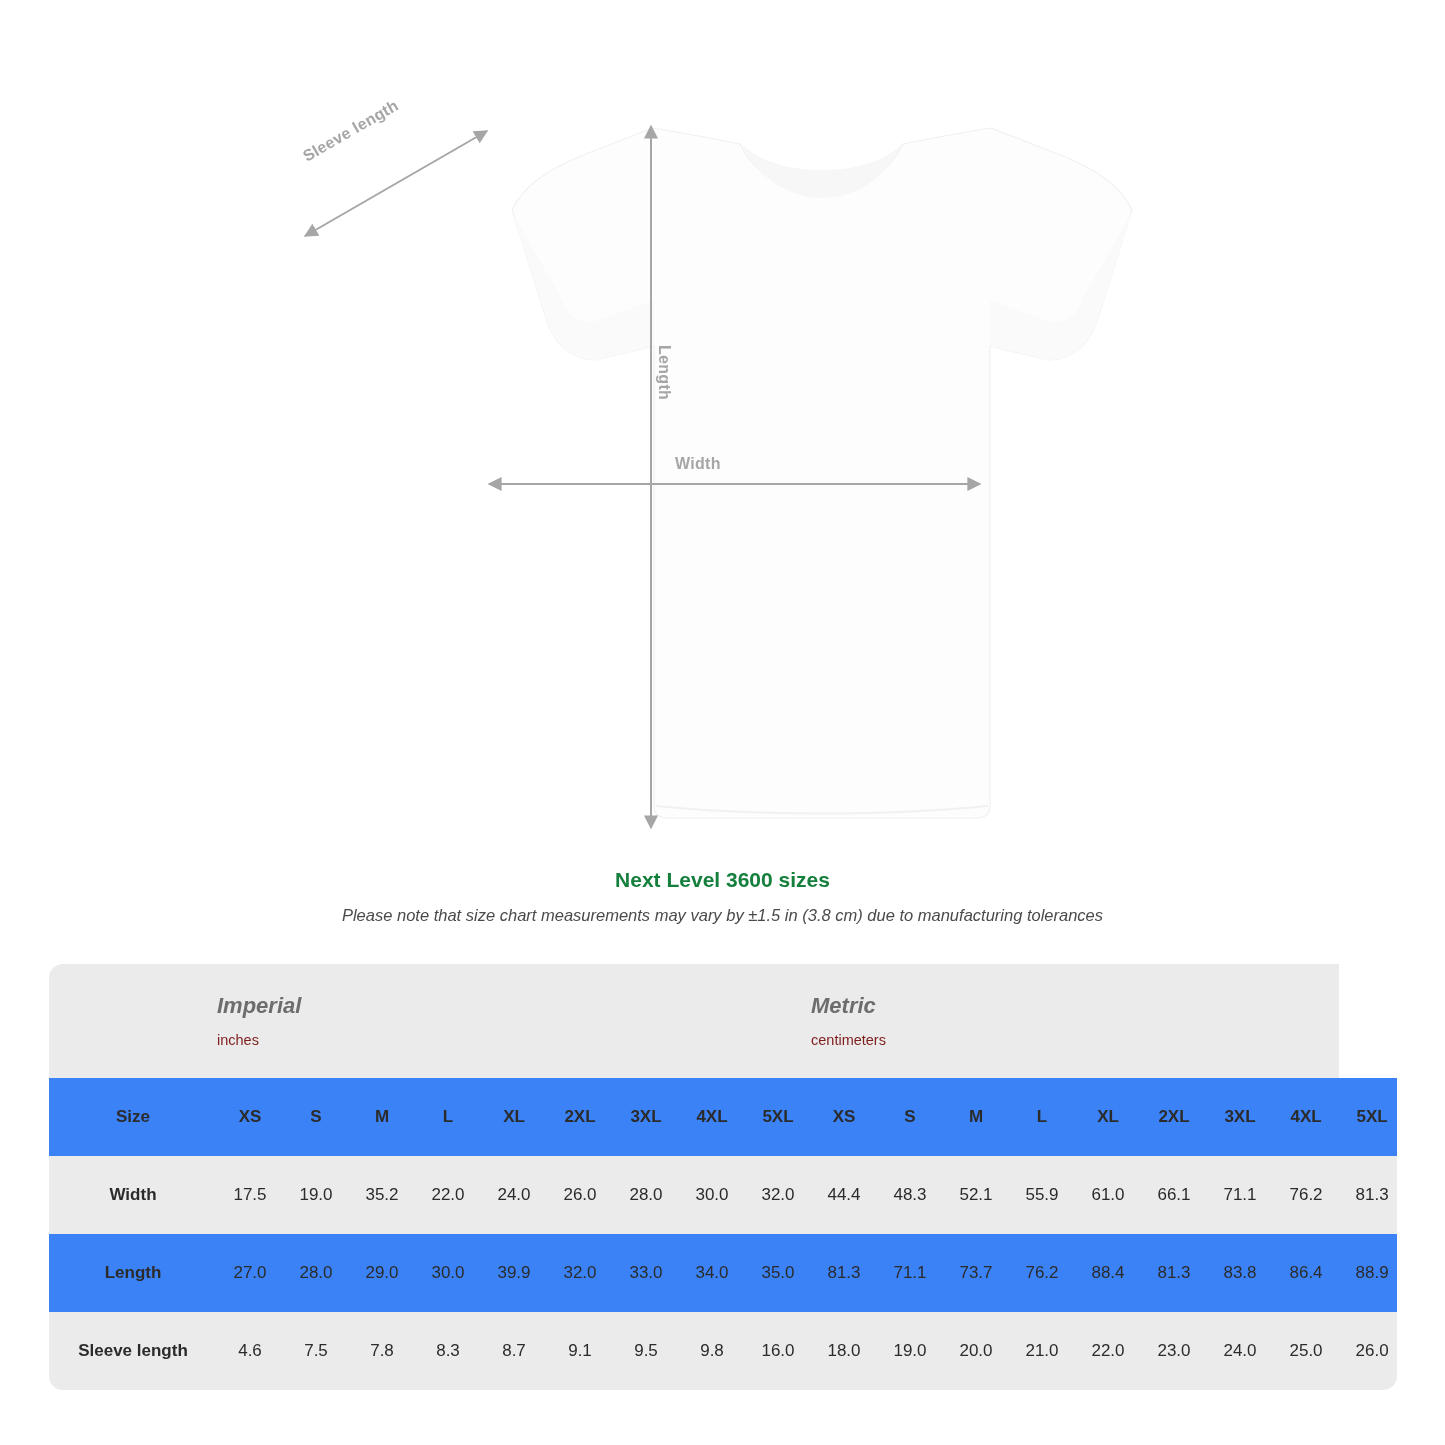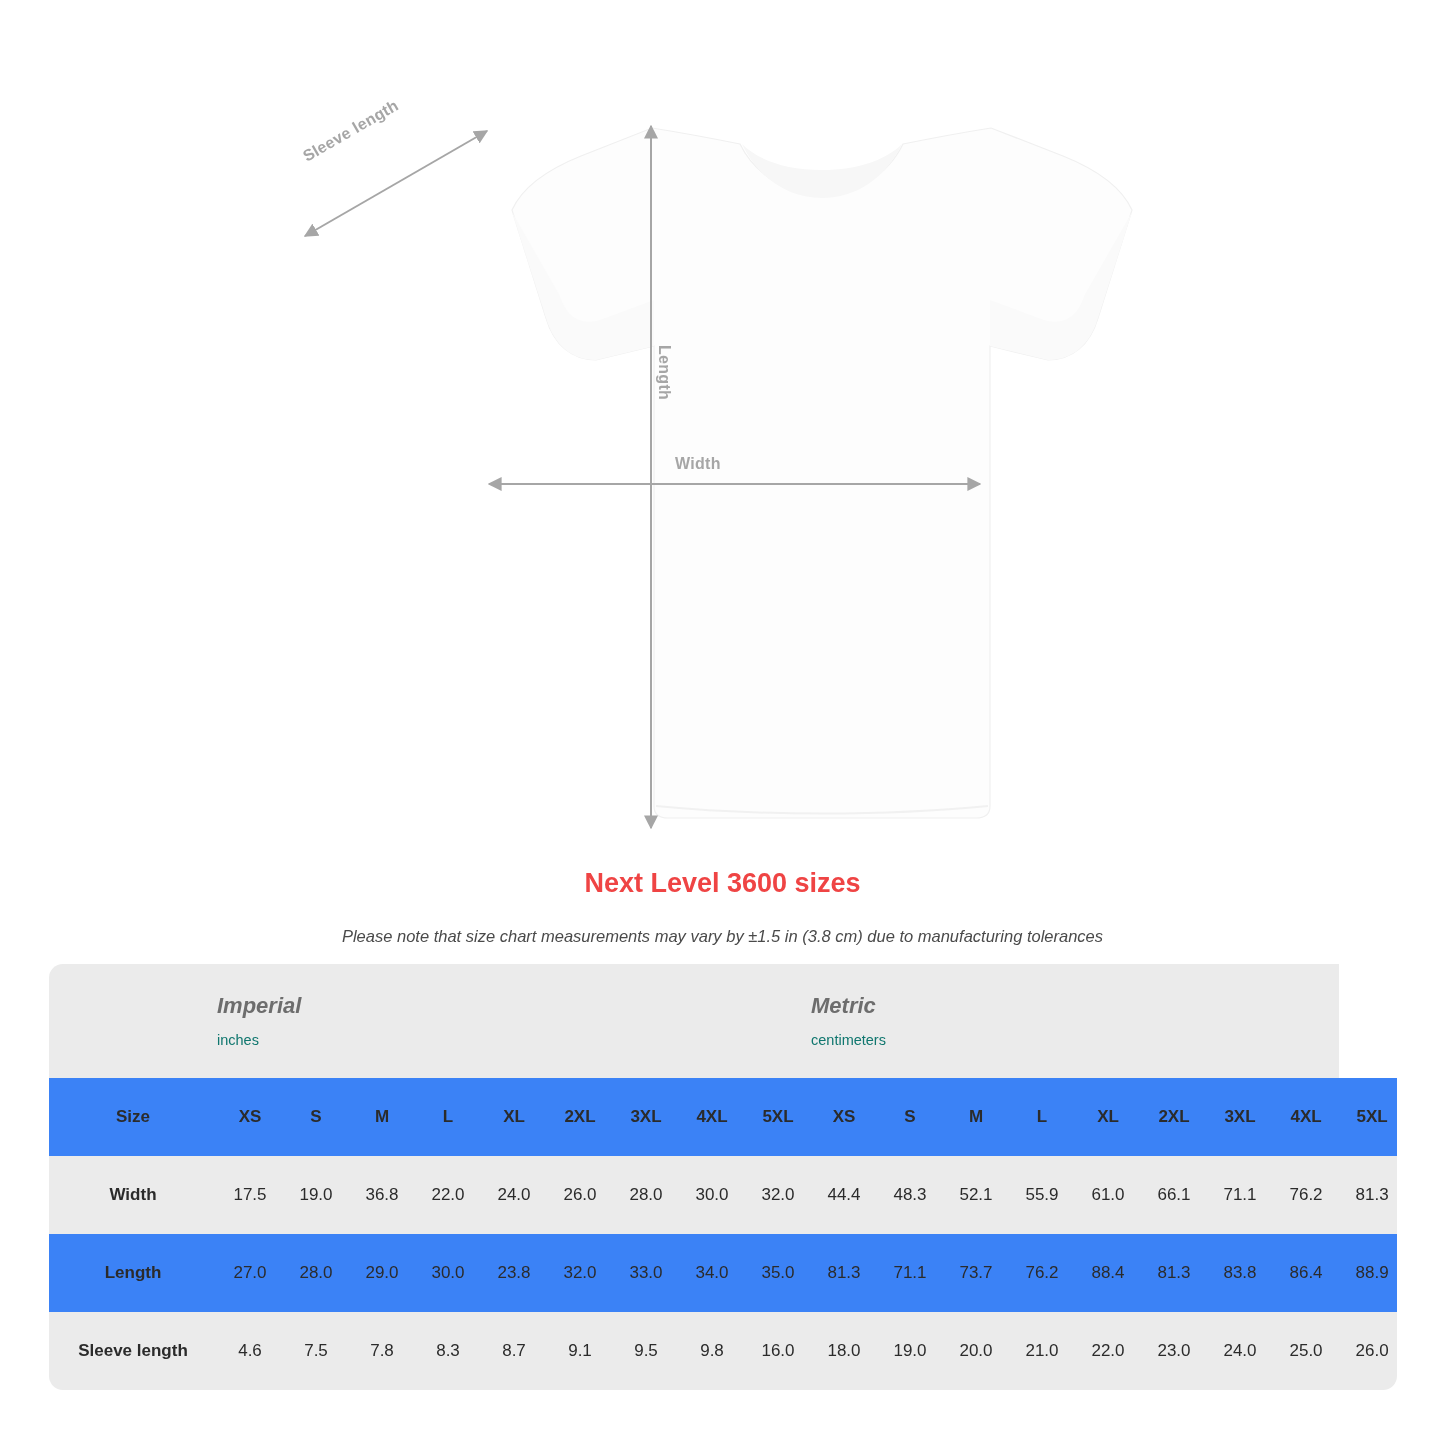--- a/index.html
+++ b/index.html
@@ -55,24 +55,24 @@
 
   
   #title-block {
     position: absolute;
     left: 0;
     top: 868px;
     width: 1445px;
     text-align: center;
   }
   #chart-title {
-    font-size: 27px;
-    font-weight: bold;
-    color: #ef4444;
-    margin: 0 0 28px 0;
+    font-size: 21px;
+    font-weight: bold;
+    color: #15803d;
+    margin: 0 0 14px 0;
   }
   #chart-note {
     font-size: 16.5px;
     font-style: italic;
     color: #4a4a4a;
     margin: 4px;
   }
 
   
   #table-wrap {
@@ -98,21 +98,21 @@
   }
   .unit-name {
     font-size: 22px;
     font-style: italic;
     font-weight: bold;
     color: #6d6d6d;
     line-height: 1.1;
   }
   .unit-sub {
     font-size: 14.5px;
-    color: #0f766e;
+    color: #7f1d1d;
     font-style: normal;
     font-weight: normal;
     margin-top: 13px;
   }
   .spacer-head { background: #ebebeb; }
 
   tr.row-size td {
     height: 78px;
     background: #ffffff;
     text-align: center;
@@ -270,21 +270,21 @@
           <td>4XL</td>
           <td>5XL</td>
         </tr>
       </thead>
       <tbody>
 
         <tr class="data-row row-alt">
           <td class="rowhead">Width</td>
           <td>17.5</td>
           <td>19.0</td>
-          <td>36.8</td>
+          <td>35.2</td>
           <td>22.0</td>
           <td>24.0</td>
           <td>26.0</td>
           <td>28.0</td>
           <td>30.0</td>
           <td>32.0</td>
           <td>44.4</td>
           <td>48.3</td>
           <td>52.1</td>
           <td>55.9</td>
@@ -294,21 +294,21 @@
           <td>76.2</td>
           <td>81.3</td>
         </tr>
 
         <tr class="data-row row-plain">
           <td class="rowhead">Length</td>
           <td>27.0</td>
           <td>28.0</td>
           <td>29.0</td>
           <td>30.0</td>
-          <td>23.8</td>
+          <td>39.9</td>
           <td>32.0</td>
           <td>33.0</td>
           <td>34.0</td>
           <td>35.0</td>
           <td>81.3</td>
           <td>71.1</td>
           <td>73.7</td>
           <td>76.2</td>
           <td>88.4</td>
           <td>81.3</td>

